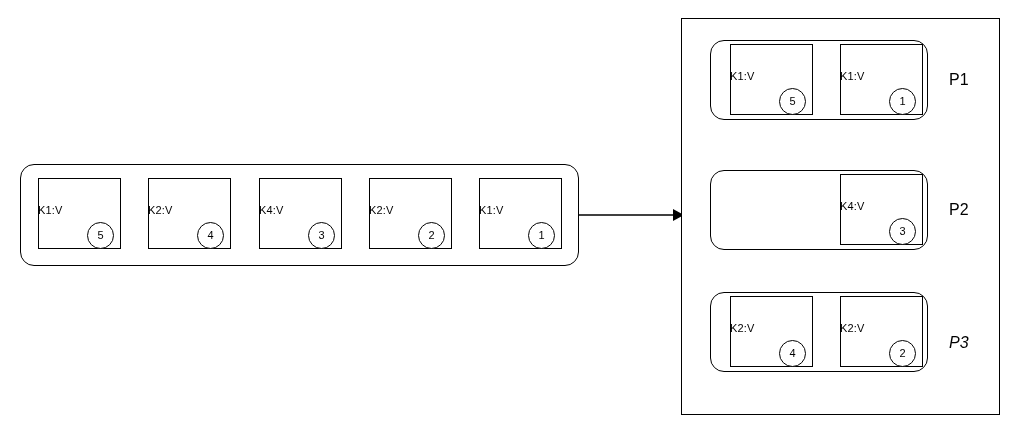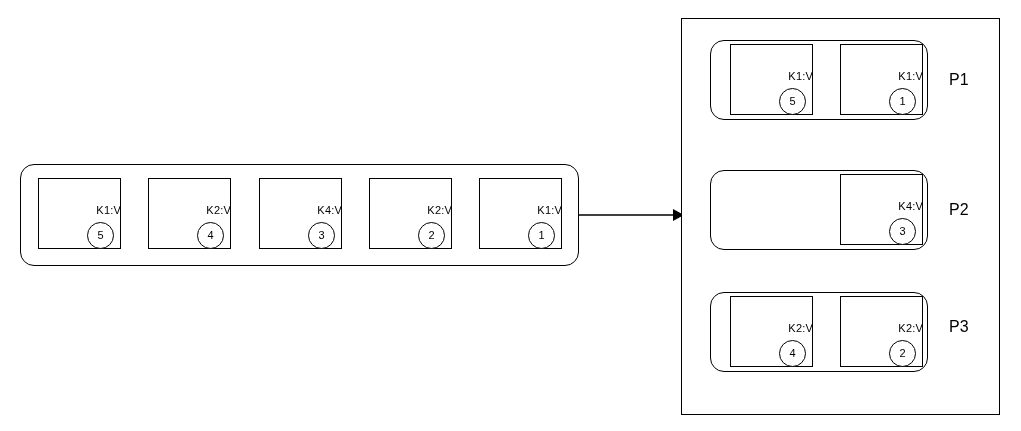--- a/index.html
+++ b/index.html
@@ -48,21 +48,21 @@
     height: 71px;
     box-sizing: border-box;
     border: 1.2px solid #000000;
     background: #ffffff;
   }
   .record .kv {
     position: absolute;
     left: 0;
     top: 26px;
     width: 83px;
-    text-align: right;
+    text-align: left;
     font-size: 11px;
     line-height: 13px;
     letter-spacing: 0.2px;
     color: #000000;
     white-space: nowrap;
   }
   .record .seq {
     position: absolute;
     left: 49px;
     top: 44px;
@@ -174,15 +174,15 @@
     <div class="kv">K2:V</div>
     <div class="seq">4</div>
   </div>
 
   <div class="record" style="left:840px; top:296px;">
     <div class="card"></div>
     <div class="kv">K2:V</div>
     <div class="seq">2</div>
   </div>
 
-  <div class="plabel" style="left:949px; top:320px;">P3</div>
+  <div class="plabel" style="left:949px; top:336px;font-style:italic;">P3</div>
 
 </div>
 
 </body></html>

